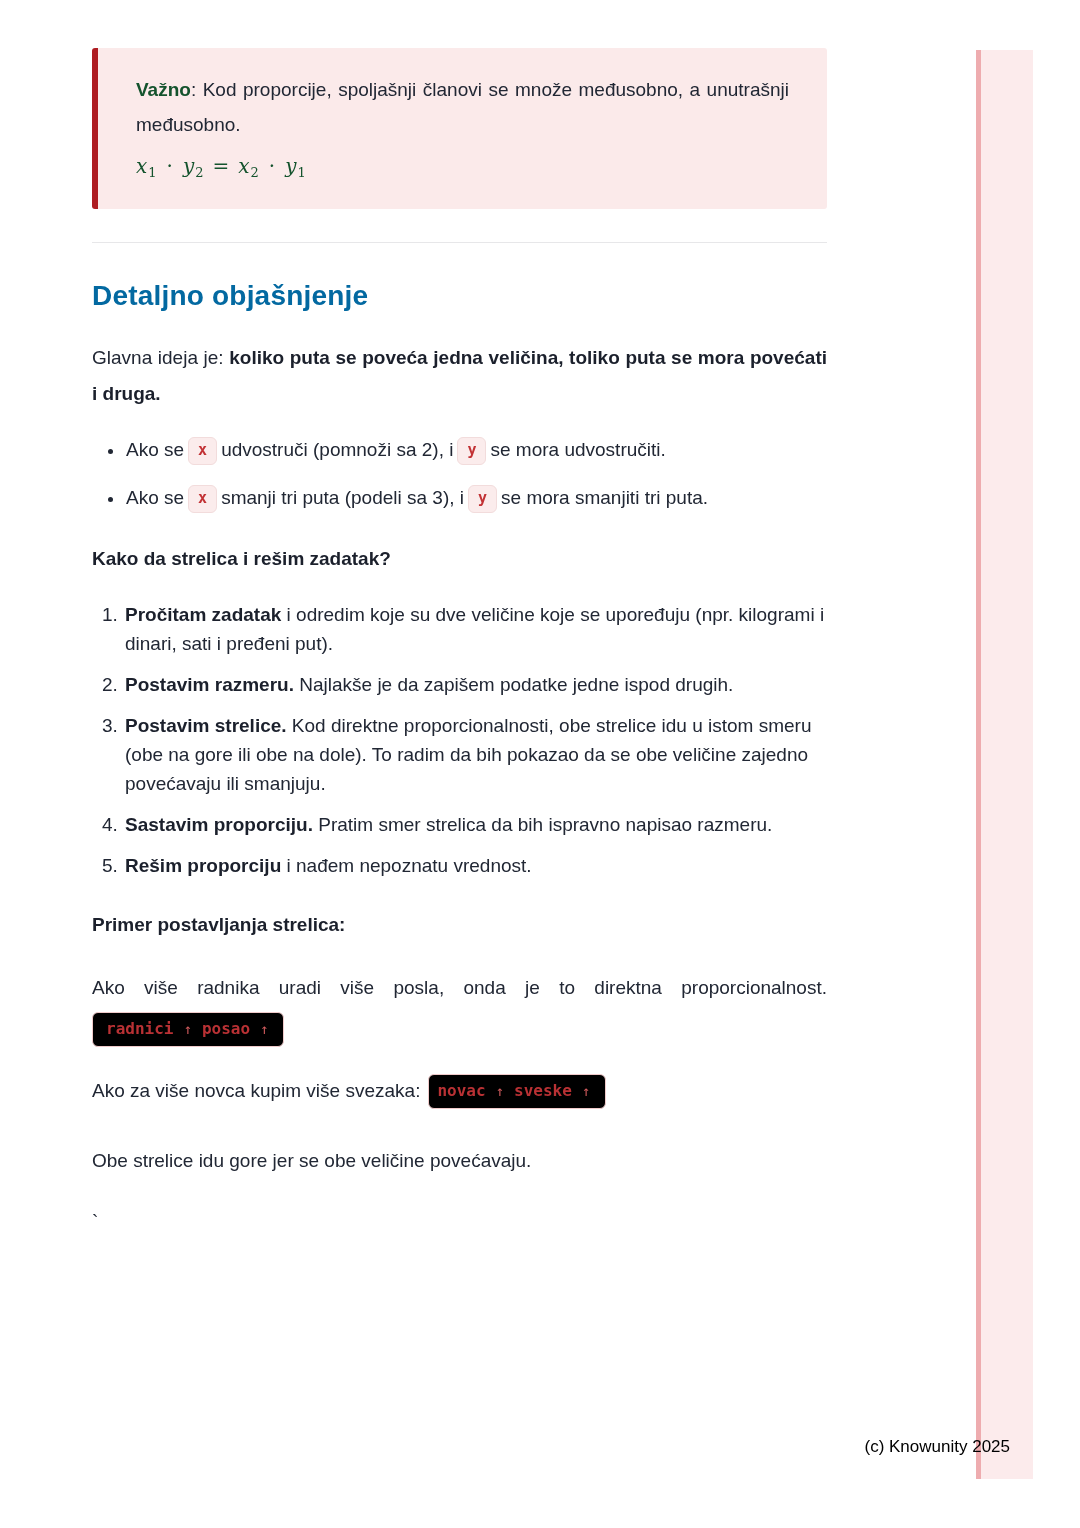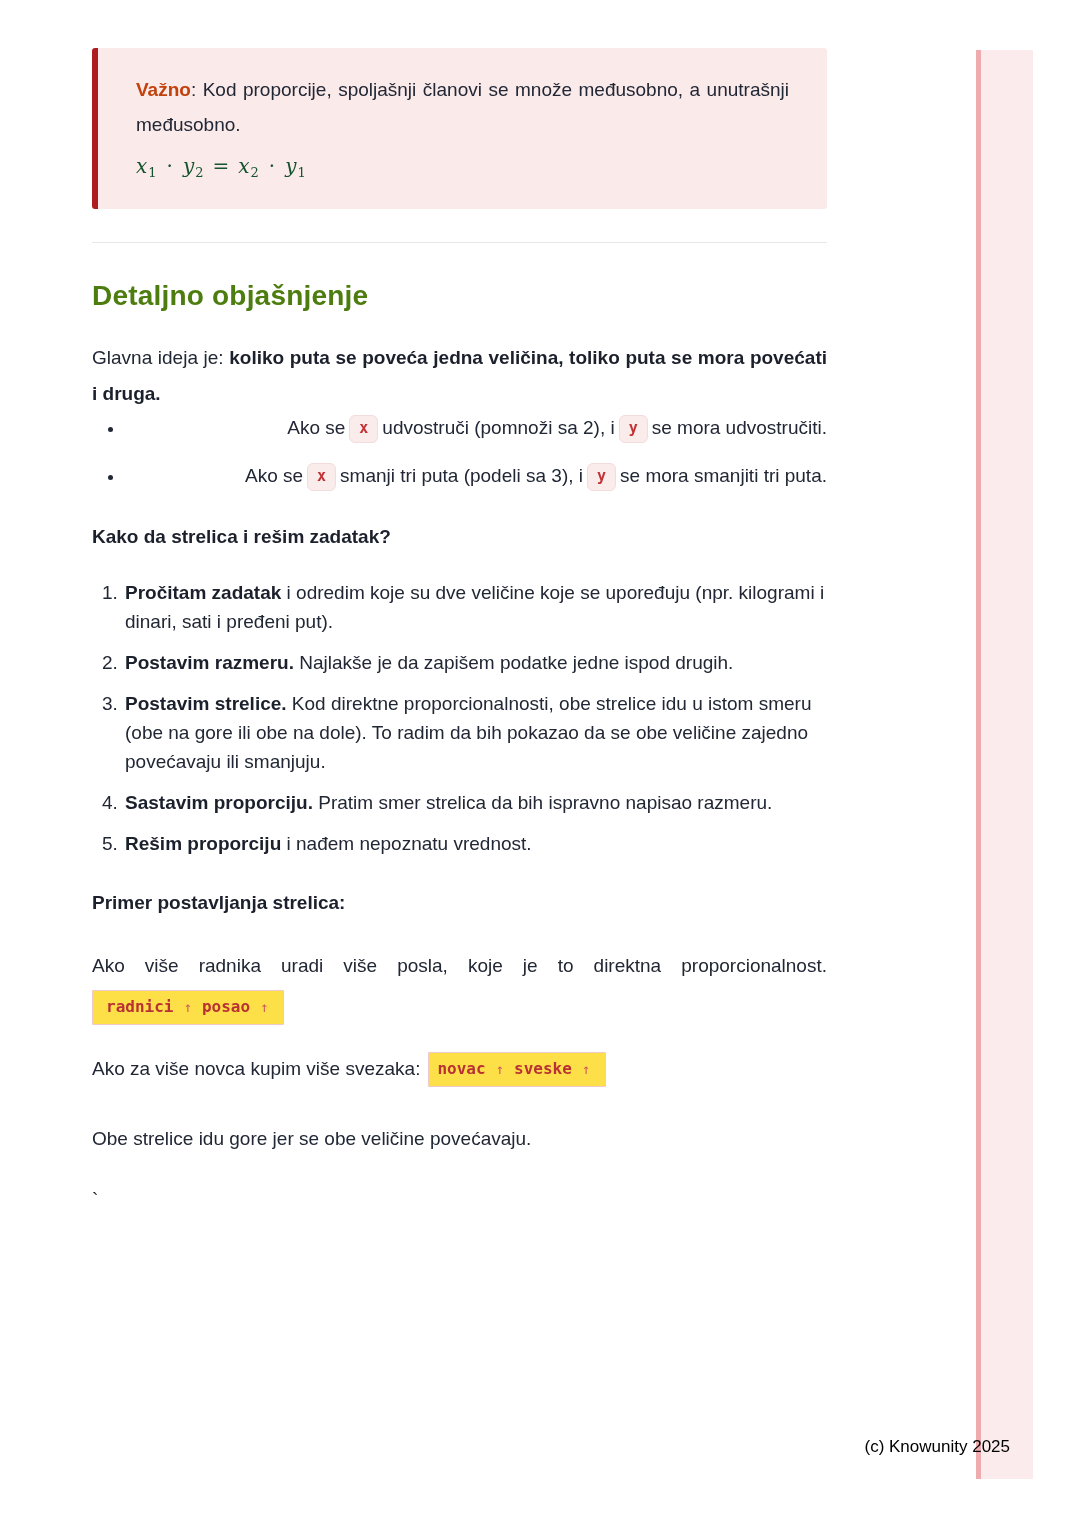--- a/index.html
+++ b/index.html
@@ -35,21 +35,21 @@
     border-radius: 3px;
     padding: 24px 38px 18px 38px;
   }
   .callout-text {
     font-size: 19px;
     line-height: 35px;
     text-align: justify;
     text-align-last: left;
     color: #212734;
   }
-  .callout-text strong { font-weight: bold; color: #c2410c; }
+  .callout-text strong { font-weight: bold; color: #14532d; }
   .formula {
     margin-top: 6px;
     font-family: "DejaVu Serif", serif;
     font-style: italic;
     font-size: 20px;
     line-height: 36px;
     color: #14532d;
   }
   .formula sub {
     font-style: normal;
@@ -64,44 +64,44 @@
     border: none;
     border-top: 1px solid #e7e7e9;
     margin-top: 33px;
   }
   
   .section-title {
     margin-top: 36px;
     font-size: 28px;
     line-height: 34px;
     font-weight: bold;
-    color: #4d7c0f;
+    color: #0369a1;
     letter-spacing: 0.2px;
   }
   
   .para {
     font-size: 19px;
     line-height: 36px;
     text-align: justify;
     text-align-last: left;
   }
   .intro { margin-top: 27px; }
   .intro strong, .bold-line { color: #1b202c; }
   .bold-line {
     margin-top: 30px;
     font-size: 19px;
     font-weight: bold;
     line-height: 30px;
     text-align: left;
   }
   
   .bullet-list {
+    margin-top: 22px;
     padding-left: 32px;
     list-style: disc;
-    text-align: right;
   }
   .bullet-list li {
     font-size: 19px;
     line-height: 32px;
     margin-bottom: 16px;
     padding-left: 2px;
   }
   .bullet-list li::marker { font-size: 15px; color: #212734; }
   
   .chip-small {
@@ -131,23 +131,23 @@
   }
   .steps-list li strong { color: #1b202c; }
   
   .chip-large {
     display: inline-block;
     font-family: "DejaVu Sans Mono", monospace;
     font-weight: bold;
     font-size: 16px;
     line-height: 18px;
     color: #b93134;
-    background: #fde047;
+    background: #000000;
     border: 1px solid #f0caca;
-    border-radius: 1px;
+    border-radius: 6px;
     padding: 7px 13px 8px 13px;
     margin-top: 6px;
     vertical-align: middle;
   }
   .chip-large .arrow {
     font-weight: normal;
     font-size: 14px;
     color: #cf5a5c;
     margin: 0 10px 0 10px;
   }
@@ -198,21 +198,21 @@
     <ol class="steps-list">
       <li><strong>Pročitam zadatak</strong><span> i odredim koje su dve veličine koje se upoređuju (npr. kilogrami i dinari, sati i pređeni put).</span></li>
       <li><strong>Postavim razmeru.</strong><span> Najlakše je da zapišem podatke jedne ispod drugih.</span></li>
       <li><strong>Postavim strelice.</strong><span> Kod direktne proporcionalnosti, obe strelice idu u istom smeru (obe na gore ili obe na dole). To radim da bih pokazao da se obe veličine zajedno povećavaju ili smanjuju.</span></li>
       <li><strong>Sastavim proporciju.</strong><span> Pratim smer strelica da bih ispravno napisao razmeru.</span></li>
       <li><strong>Rešim proporciju</strong><span> i nađem nepoznatu vrednost.</span></li>
     </ol>
 
     <p class="bold-line">Primer postavljanja strelica:</p>
 
-    <p class="para example1"><span>Ako više radnika uradi više posla, koje je to direktna proporcionalnost.</span>
+    <p class="para example1"><span>Ako više radnika uradi više posla, onda je to direktna proporcionalnost.</span>
       <code class="chip-large"><span class="w">radnici</span><span class="arrow">↑</span><span class="w">posao</span><span class="arrow">↑</span></code></p>
 
     <p class="para example2"><span>Ako za više novca kupim više svezaka:</span><code class="chip-large"><span class="w">novac</span><span class="arrow">↑</span><span class="w">sveske</span><span class="arrow">↑</span></code></p>
 
     <p class="para conclusion">Obe strelice idu gore jer se obe veličine povećavaju.</p>
 
     <p class="stray">`</p>
 
   </div>
 

